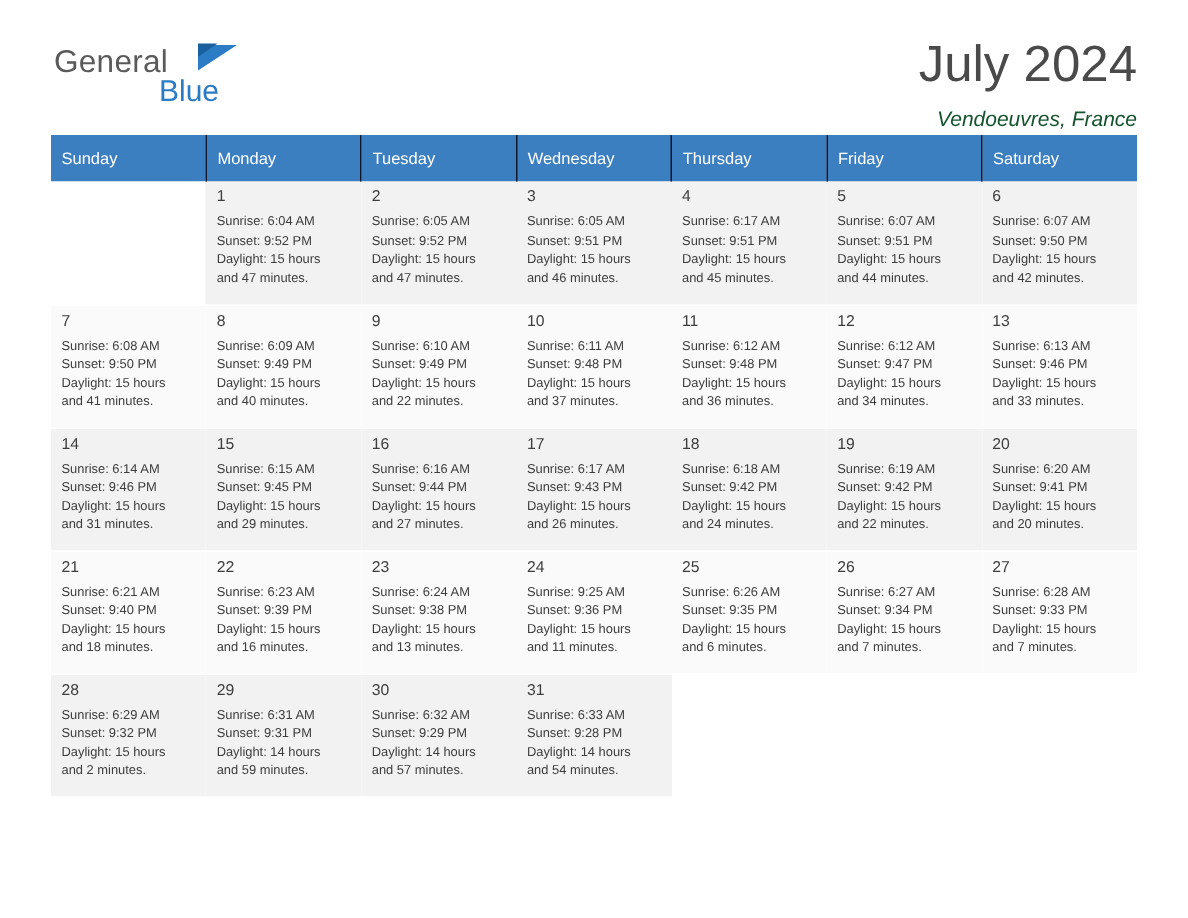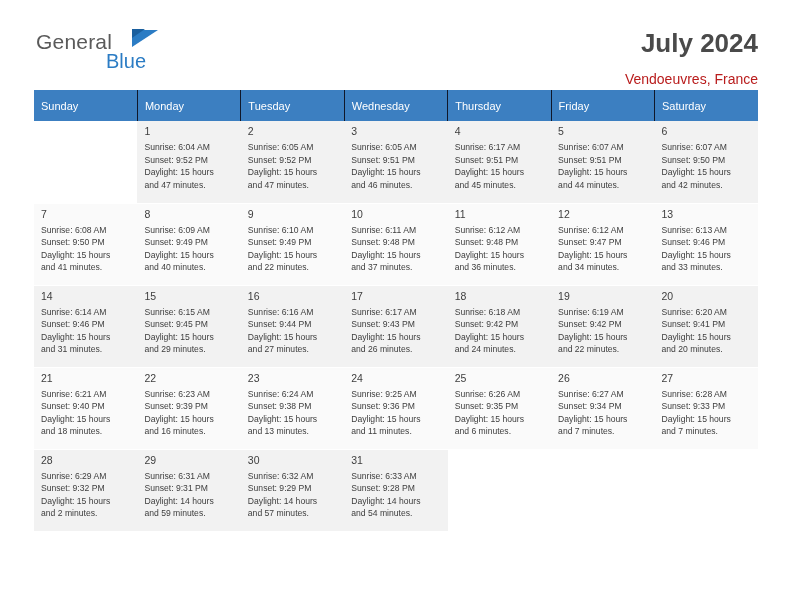--- a/index.html
+++ b/index.html
@@ -67,30 +67,31 @@
     width: 0;
     height: 0;
     border-left: 13px solid #1a5f9e;
     border-bottom: 9px solid transparent;
   }
   .title-block {
     text-align: right;
     padding-top: 2px;
   }
   .cal-title {
-    font-size: 26px;
+    font-size: 34px;
     color: #4a4a4a;
-    font-weight: bold;
+    font-weight: normal;
     line-height: 30px;
   }
   .cal-subtitle {
     font-size: 14px;
-    color: #b91c1c;
+    color: #14532d;
     margin-top: 12px;
     line-height: 18px;
+    font-style: italic;
   }
   
   table.calendar {
     width: 724px;
     border-collapse: collapse;
     table-layout: fixed;
     margin-top: 16px;
   }
   table.calendar th {
     background: #3c7fc1;

